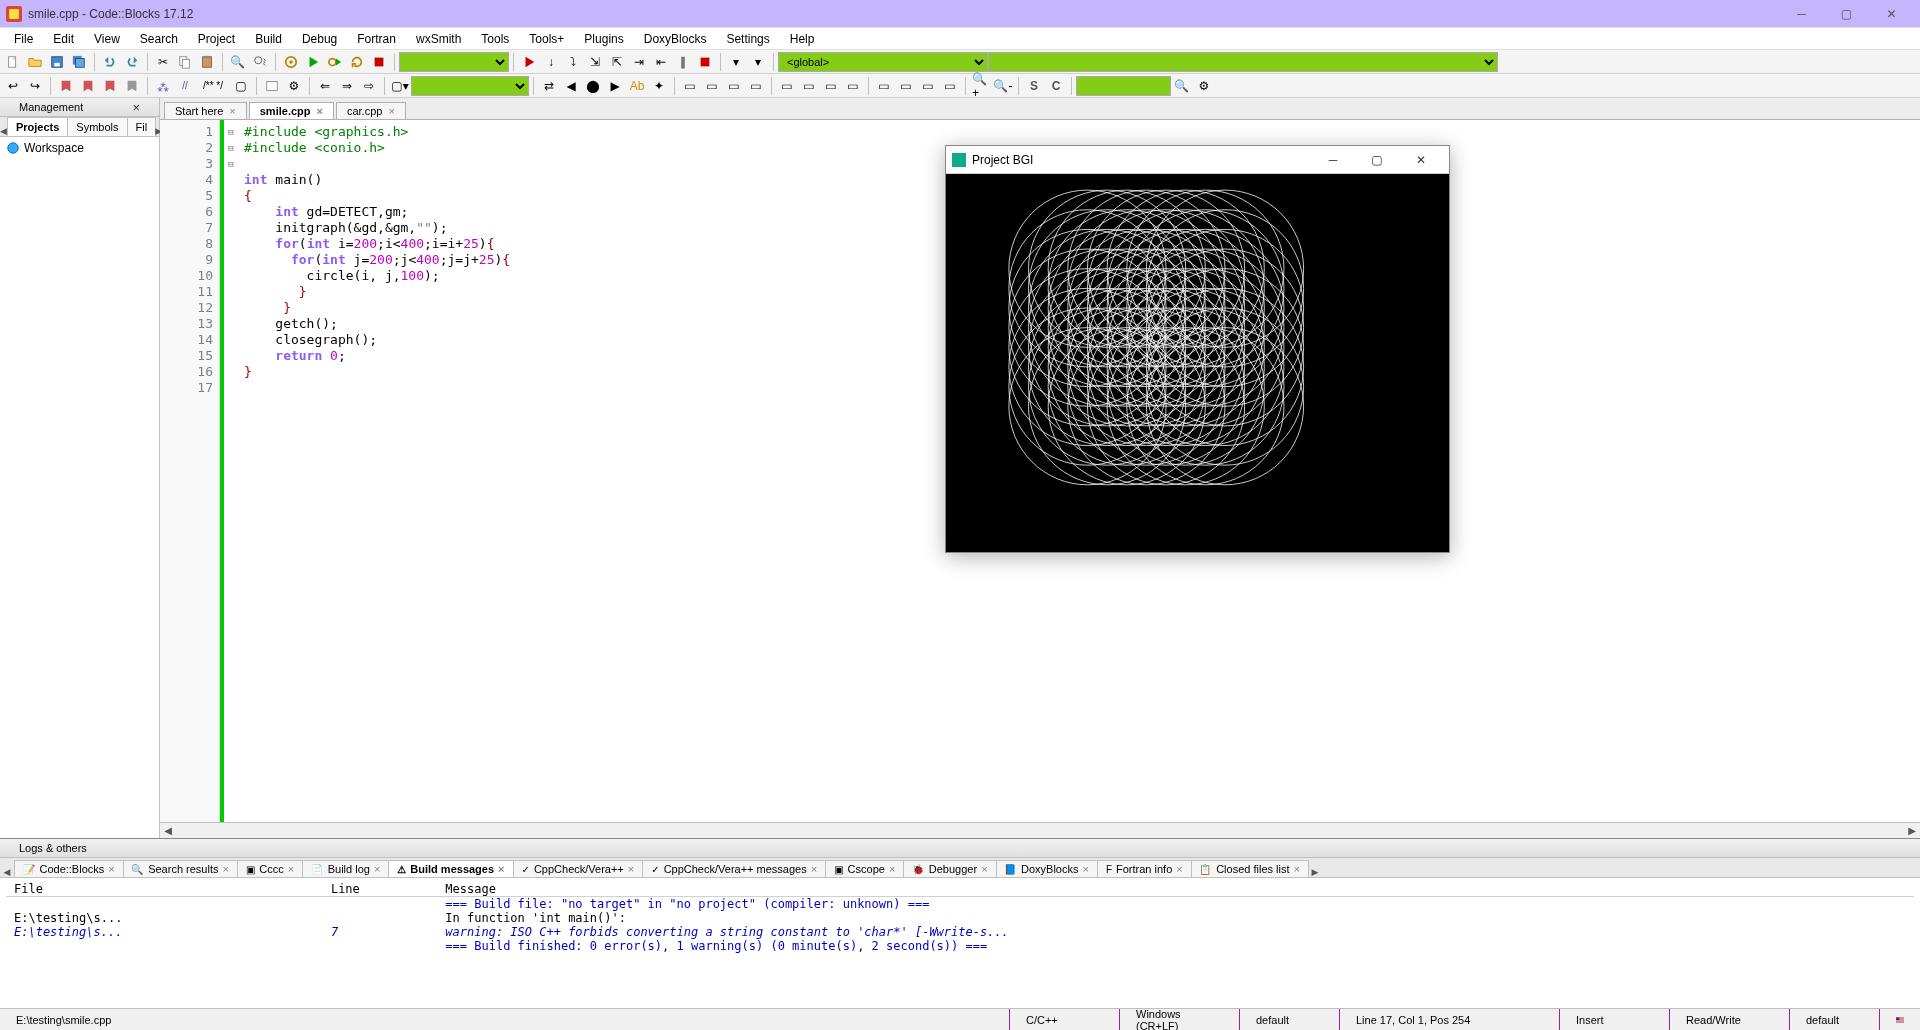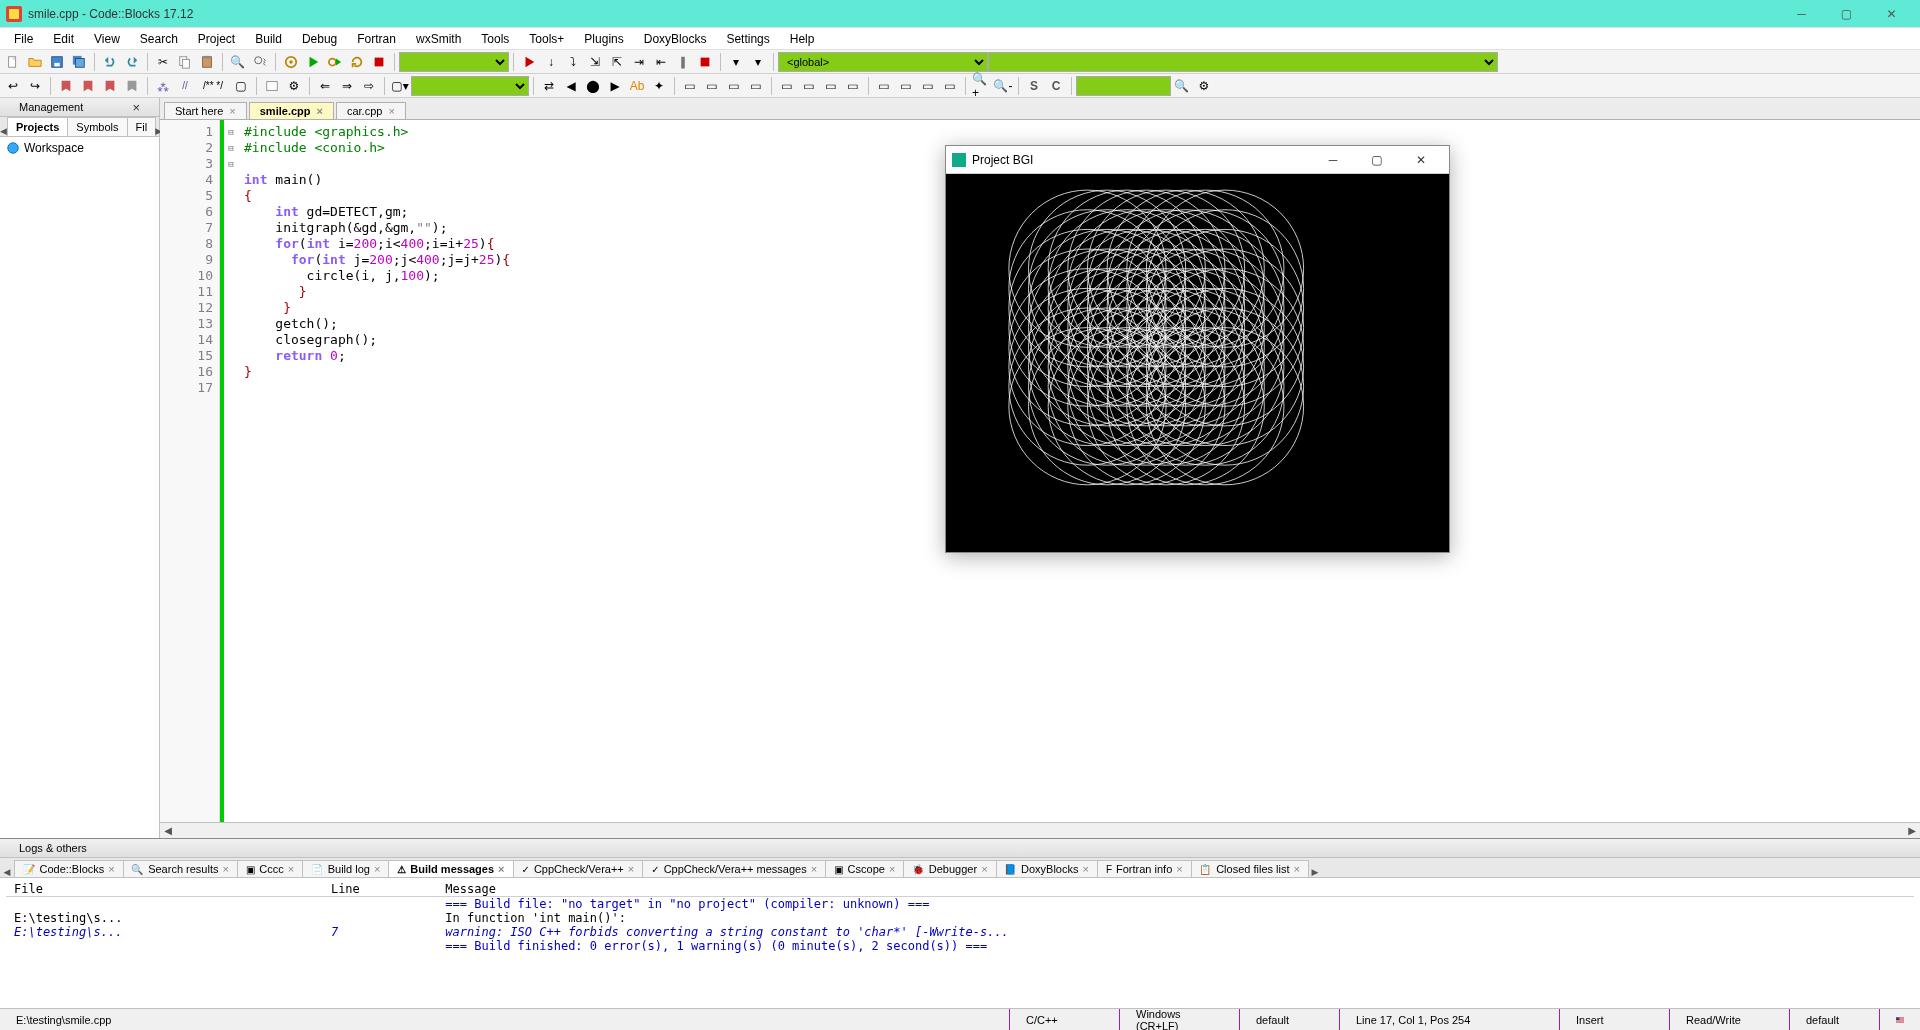--- a/index.html
+++ b/index.html
@@ -1,17 +1,17 @@
 <!DOCTYPE html>
 <html><head>
 <meta charset="utf-8">
 <style>
 * { margin: 0; padding: 0; box-sizing: border-box; }
 body { font-family: "Segoe UI", Tahoma, sans-serif; font-size: 12px; background: #f0f0f0; color: #000; width: 1920px; height: 1030px; overflow: hidden; display: flex; flex-direction: column; }
-.titlebar { height: 28px; background: #5eead4; display: flex; align-items: center; padding: 0 6px; border-bottom: 1px solid #e0e0e0; }
+.titlebar { height: 28px; background: #c4b5fd; display: flex; align-items: center; padding: 0 6px; border-bottom: 1px solid #e0e0e0; }
 .titlebar .icon { width: 16px; height: 16px; margin-right: 6px; }
 .titlebar .title { flex: 1; font-size: 12px; color: #333; }
 .titlebar .wbtn { width: 45px; height: 26px; display: flex; align-items: center; justify-content: center; color: #555; }
 .menubar { height: 22px; background: #fff; display: flex; align-items: center; padding: 0 4px; border-bottom: 1px solid #e0e0e0; }
 .menubar .mitem { padding: 2px 10px; cursor: default; }
 .toolbar { height: 24px; background: #f4f4f4; display: flex; align-items: center; padding: 0 2px; border-bottom: 1px solid #d0d0d0; }
 .toolbar .tbtn { width: 20px; height: 20px; margin: 0 1px; display: flex; align-items: center; justify-content: center; border: 1px solid transparent; }
 .toolbar .tsep { width: 1px; height: 18px; background: #c0c0c0; margin: 0 4px; }
 .toolbar select, .toolbar input { font-size: 11px; height: 20px; border: 1px solid #aaa; background: #84cc16; padding: 0 4px; }
 .body-area { flex: 1; display: flex; min-height: 0; }
@@ -20,21 +20,21 @@
 .panel-header .x { cursor: default; font-size: 13px; color: #333; }
 .tabrow { display: flex; background: #e8e8e8; border-bottom: 1px solid #c0c0c0; height: 20px; align-items: flex-end; }
 .tabrow .arrow { width: 14px; text-align: center; font-size: 9px; color: #555; }
 .tabrow .tab { background: #f8f8f8; border: 1px solid #c0c0c0; border-bottom: none; padding: 3px 8px; margin-right: -1px; font-size: 11px; cursor: default; }
 .tabrow .tab.active { background: #fff; font-weight: bold; }
 .tree { padding: 4px 6px; flex: 1; background: #fff; }
 .tree .titem { display: flex; align-items: center; gap: 4px; }
 .editor-area { flex: 1; display: flex; flex-direction: column; min-width: 0; position: relative; }
 .editor-tabs { display: flex; background: #ececec; height: 22px; align-items: flex-end; border-bottom: 1px solid #b0b0b0; padding-left: 4px; }
 .editor-tabs .etab { background: #f5f5f5; border: 1px solid #b0b0b0; border-bottom: none; padding: 2px 10px; margin-right: 2px; display: flex; align-items: center; gap: 6px; font-size: 11px; cursor: default; }
-.editor-tabs .etab.active { background: #fef9c3; font-weight: bold; }
+.editor-tabs .etab.active { background: #ffffff; font-weight: bold; }
 .editor-tabs .etab .x { font-size: 11px; color: #888; }
 .code-body { flex: 1; display: flex; background: #fff; min-height: 0; position: relative; }
 .gutter { width: 60px; background: #f8f8f8; border-right: 1px solid #ddd; text-align: right; padding: 4px 6px 4px 0; font-family: Consolas, monospace; font-size: 13px; color: #808080; line-height: 16px; }
 .change-bar { width: 4px; background: #0c0; }
 .fold-col { width: 14px; background: #fff; padding-top: 4px; }
 .fold-col .fold { font-family: monospace; font-size: 9px; color: #666; line-height: 16px; text-align: center; }
 .code { flex: 1; padding: 4px 6px; font-family: Consolas, monospace; font-size: 13px; line-height: 16px; white-space: pre; color: #000; overflow: auto; }
 .pp { color: #008000; }
 .kw { color: #8b5cf6; font-weight: bold; }
 .num { color: #c000c0; }

